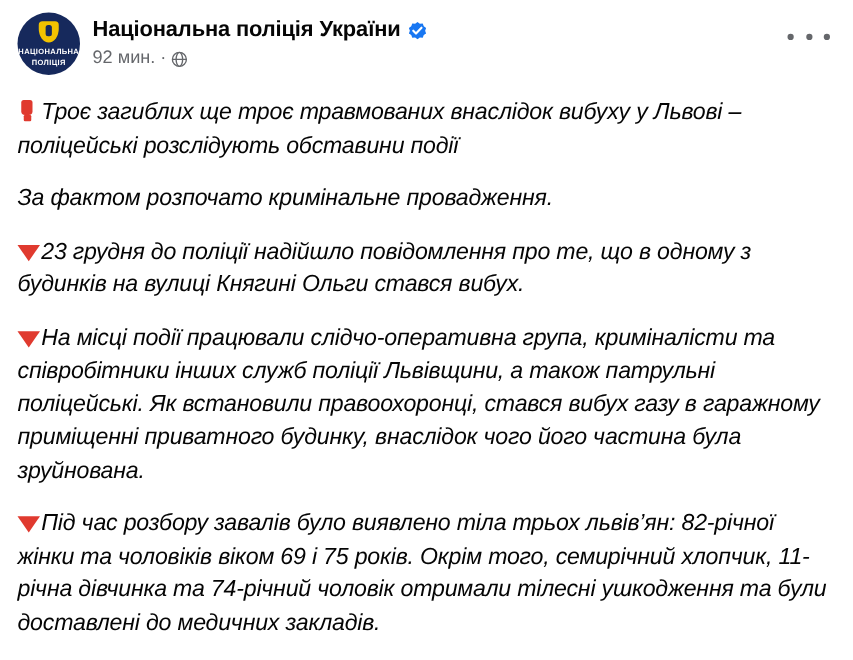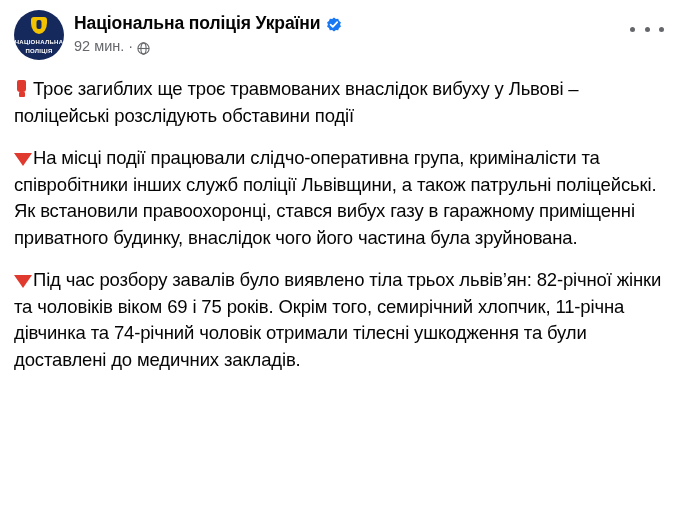--- a/index.html
+++ b/index.html
@@ -134,20 +134,21 @@
     border-radius: 50%;
     background: #65676b;
     display: block;
   }
   .post-body {
     padding: 12px 14px 0 14px;
     font-size: 18.5px;
     line-height: 26.5px;
     color: #050505;
     letter-spacing: -0.15px;
+    font-style: italic;
   }
   .para {
     margin: 0 0 16px 0;
   }
   .para:last-child {
     margin-bottom: 0;
   }
   .emoji-excl {
     display: inline-block;
     width: 15px;
@@ -232,21 +233,27 @@
   </div>
 
   <div class="post-body">
 
     <p class="para">
       <span class="emoji-excl">
         <span class="bar"></span><span class="dot"></span>
       </span><span>Троє загиблих ще троє травмованих внаслідок вибуху у Львові – поліцейські розслідують обставини події</span>
     </p>
 
-
+    <p class="para">
+      <span>За фактом розпочато кримінальне провадження.</span>
+    </p>
+
+    <p class="para">
+      <span class="emoji-tri"></span><span>23 грудня до поліції надійшло повідомлення про те, що в одному з будинків на вулиці Княгині Ольги стався вибух.</span>
+    </p>
 
     <p class="para">
       <span class="emoji-tri"></span><span>На місці події працювали слідчо-оперативна група, криміналісти та співробітники інших служб поліції Львівщини, а також патрульні поліцейські. Як встановили правоохоронці, стався вибух газу в гаражному приміщенні приватного будинку, внаслідок чого його частина була зруйнована.</span>
     </p>
 
     <p class="para">
       <span class="emoji-tri"></span><span>Під час розбору завалів було виявлено тіла трьох львів’ян: 82-річної жінки та чоловіків віком 69 і 75 років. Окрім того, семирічний хлопчик, 11-річна дівчинка та 74-річний чоловік отримали тілесні ушкодження та були доставлені до медичних закладів.</span>
     </p>
 
   </div>

